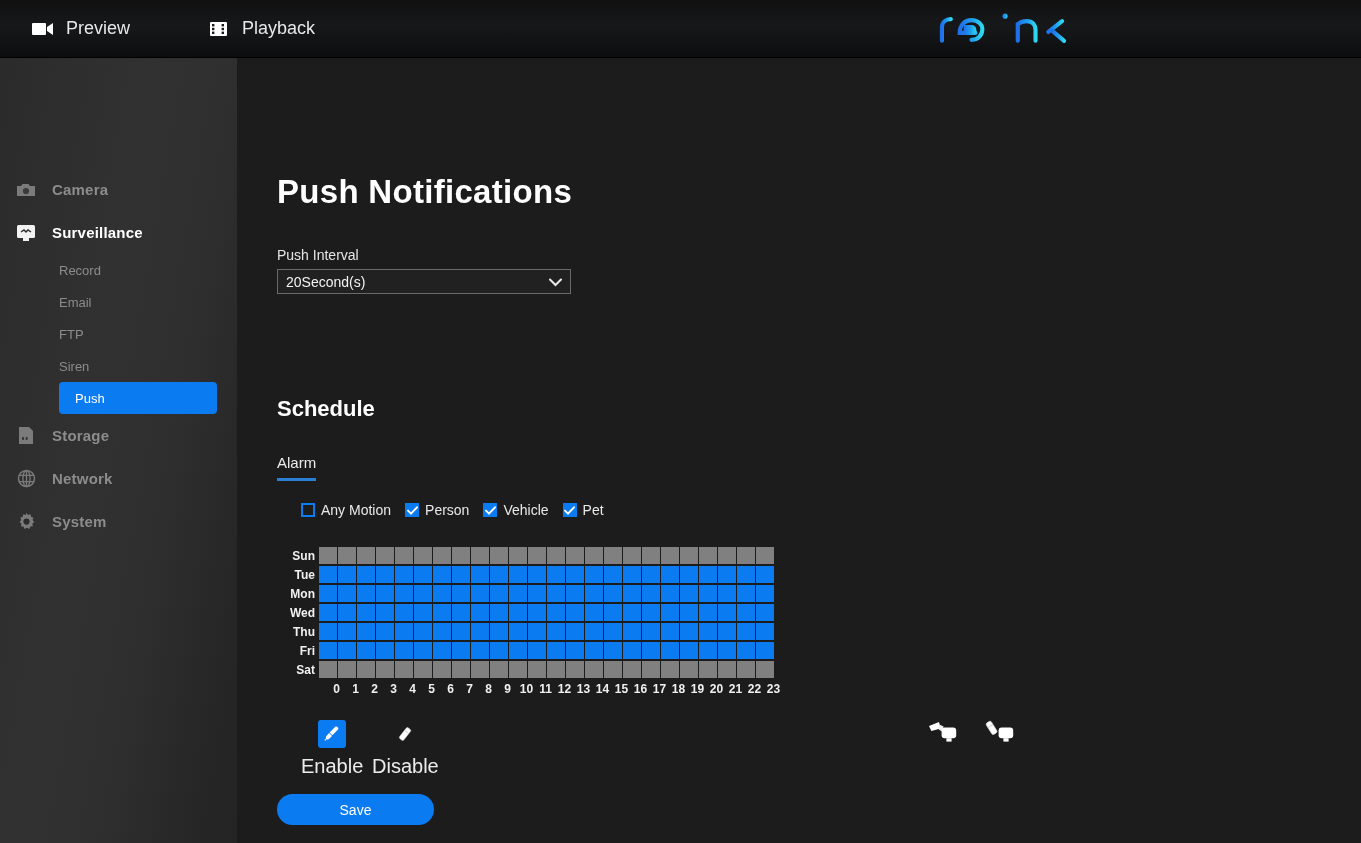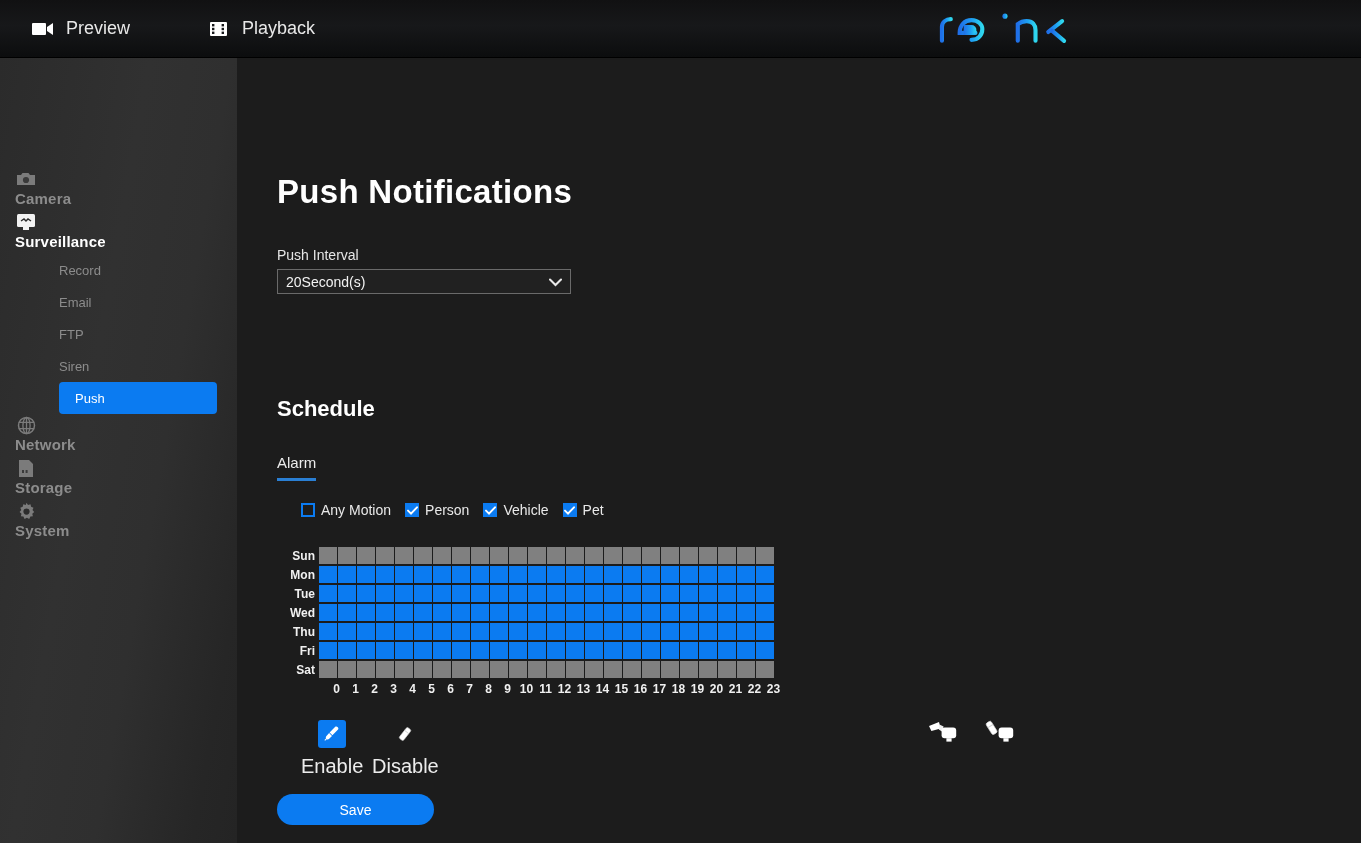--- a/index.html
+++ b/index.html
@@ -39,25 +39,24 @@
   .brand svg { display: block; }
 
   
   .sidebar {
     position: absolute; top: 58px; left: 0;
     width: 237px; height: 785px;
     background: linear-gradient(100deg, #2b2b2b 0%, #313131 40%, #2f2f2f 62%, #262626 88%, #242424 100%);
   }
   .side-list { position: absolute; top: 110px; left: 0; width: 237px; }
   .side-row {
-    display: flex; align-items: flex-start;
+    display: flex; align-items: center;
     height: 43px;
     padding-left: 15px;
     cursor: pointer;
-    flex-direction: column;
   }
   .side-row .s-ico {
     width: 22px; height: 22px;
     display: flex; align-items: center; justify-content: center;
     margin-right: 15px;
   }
   .side-row .s-lab {
     font-size: 15px; font-weight: bold;
     color: #8c8c8c;
     letter-spacing: .2px;
@@ -267,38 +266,38 @@
     </div>
     <div class="sub-row">
       <span class="sub-lab">Siren</span>
     </div>
     <div class="sub-row sel">
       <span class="sub-lab" style="padding-left:16px">Push</span>
     </div>
 
     <div class="side-row">
       <span class="s-ico">
+        <svg width="18" height="19" viewBox="0 0 18 19">
+          <path d="M2 1 h10 l4 4 v13 H2 Z" fill="#7b7b7b"></path>
+          <rect x="5" y="11" width="2" height="3" fill="#3a3a3a"></rect>
+          <rect x="8.6" y="11" width="2" height="3" fill="#3a3a3a"></rect>
+        </svg>
+      </span>
+      <span class="s-lab">Storage</span>
+    </div>
+
+    <div class="side-row">
+      <span class="s-ico">
         <svg width="19" height="19" viewBox="0 0 19 19">
           <circle cx="9.5" cy="9.5" r="8" fill="none" stroke="#7b7b7b" stroke-width="1.5"></circle>
           <ellipse cx="9.5" cy="9.5" rx="3.6" ry="8" fill="none" stroke="#7b7b7b" stroke-width="1.3"></ellipse>
           <path d="M1.8 6.4 h15.4 M1.8 12.6 h15.4 M9.5 1.5 v16" stroke="#7b7b7b" stroke-width="1.3"></path>
         </svg>
       </span>
       <span class="s-lab">Network</span>
-    </div>
-
-    <div class="side-row">
-      <span class="s-ico">
-        <svg width="18" height="19" viewBox="0 0 18 19">
-          <path d="M2 1 h10 l4 4 v13 H2 Z" fill="#7b7b7b"></path>
-          <rect x="5" y="11" width="2" height="3" fill="#3a3a3a"></rect>
-          <rect x="8.6" y="11" width="2" height="3" fill="#3a3a3a"></rect>
-        </svg>
-      </span>
-      <span class="s-lab">Storage</span>
     </div>
 
     <div class="side-row">
       <span class="s-ico">
         <svg width="19" height="19" viewBox="0 0 19 19">
           <path d="M9.5 0.8 l1.5 2.1 2.5-.7 .6 2.5 2.4 1 -1 2.4 1.7 1.9 -1.9 1.7 .6 2.5 -2.5 .4 -1.2 2.3 -2.3-1.2 -2.3 1.2 -1.2-2.3 -2.5-.4 .6-2.5 -1.9-1.7 1.7-1.9 -1-2.4 2.4-1 .6-2.5 2.5 .7 Z" fill="#7b7b7b"></path>
           <circle cx="9.5" cy="9.6" r="3.1" fill="#2c2c2c"></circle>
         </svg>
       </span>
       <span class="s-lab">System</span>
@@ -397,20 +396,49 @@
             <div class="cell off" title="Sun 17:00"></div>
             <div class="cell off" title="Sun 18:00"></div>
             <div class="cell off" title="Sun 19:00"></div>
             <div class="cell off" title="Sun 20:00"></div>
             <div class="cell off" title="Sun 21:00"></div>
             <div class="cell off" title="Sun 22:00"></div>
             <div class="cell off" title="Sun 23:00"></div>
           </div>
         </div>
         <div class="grid-row">
+          <div class="day-lab">Tue</div>
+          <div class="cells">
+            <div class="cell on" title="Tue 0:00"></div>
+            <div class="cell on" title="Tue 1:00"></div>
+            <div class="cell on" title="Tue 2:00"></div>
+            <div class="cell on" title="Tue 3:00"></div>
+            <div class="cell on" title="Tue 4:00"></div>
+            <div class="cell on" title="Tue 5:00"></div>
+            <div class="cell on" title="Tue 6:00"></div>
+            <div class="cell on" title="Tue 7:00"></div>
+            <div class="cell on" title="Tue 8:00"></div>
+            <div class="cell on" title="Tue 9:00"></div>
+            <div class="cell on" title="Tue 10:00"></div>
+            <div class="cell on" title="Tue 11:00"></div>
+            <div class="cell on" title="Tue 12:00"></div>
+            <div class="cell on" title="Tue 13:00"></div>
+            <div class="cell on" title="Tue 14:00"></div>
+            <div class="cell on" title="Tue 15:00"></div>
+            <div class="cell on" title="Tue 16:00"></div>
+            <div class="cell on" title="Tue 17:00"></div>
+            <div class="cell on" title="Tue 18:00"></div>
+            <div class="cell on" title="Tue 19:00"></div>
+            <div class="cell on" title="Tue 20:00"></div>
+            <div class="cell on" title="Tue 21:00"></div>
+            <div class="cell on" title="Tue 22:00"></div>
+            <div class="cell on" title="Tue 23:00"></div>
+          </div>
+        </div>
+        <div class="grid-row">
           <div class="day-lab">Mon</div>
           <div class="cells">
             <div class="cell on" title="Mon 0:00"></div>
             <div class="cell on" title="Mon 1:00"></div>
             <div class="cell on" title="Mon 2:00"></div>
             <div class="cell on" title="Mon 3:00"></div>
             <div class="cell on" title="Mon 4:00"></div>
             <div class="cell on" title="Mon 5:00"></div>
             <div class="cell on" title="Mon 6:00"></div>
             <div class="cell on" title="Mon 7:00"></div>
@@ -423,49 +451,20 @@
             <div class="cell on" title="Mon 14:00"></div>
             <div class="cell on" title="Mon 15:00"></div>
             <div class="cell on" title="Mon 16:00"></div>
             <div class="cell on" title="Mon 17:00"></div>
             <div class="cell on" title="Mon 18:00"></div>
             <div class="cell on" title="Mon 19:00"></div>
             <div class="cell on" title="Mon 20:00"></div>
             <div class="cell on" title="Mon 21:00"></div>
             <div class="cell on" title="Mon 22:00"></div>
             <div class="cell on" title="Mon 23:00"></div>
-          </div>
-        </div>
-        <div class="grid-row">
-          <div class="day-lab">Tue</div>
-          <div class="cells">
-            <div class="cell on" title="Tue 0:00"></div>
-            <div class="cell on" title="Tue 1:00"></div>
-            <div class="cell on" title="Tue 2:00"></div>
-            <div class="cell on" title="Tue 3:00"></div>
-            <div class="cell on" title="Tue 4:00"></div>
-            <div class="cell on" title="Tue 5:00"></div>
-            <div class="cell on" title="Tue 6:00"></div>
-            <div class="cell on" title="Tue 7:00"></div>
-            <div class="cell on" title="Tue 8:00"></div>
-            <div class="cell on" title="Tue 9:00"></div>
-            <div class="cell on" title="Tue 10:00"></div>
-            <div class="cell on" title="Tue 11:00"></div>
-            <div class="cell on" title="Tue 12:00"></div>
-            <div class="cell on" title="Tue 13:00"></div>
-            <div class="cell on" title="Tue 14:00"></div>
-            <div class="cell on" title="Tue 15:00"></div>
-            <div class="cell on" title="Tue 16:00"></div>
-            <div class="cell on" title="Tue 17:00"></div>
-            <div class="cell on" title="Tue 18:00"></div>
-            <div class="cell on" title="Tue 19:00"></div>
-            <div class="cell on" title="Tue 20:00"></div>
-            <div class="cell on" title="Tue 21:00"></div>
-            <div class="cell on" title="Tue 22:00"></div>
-            <div class="cell on" title="Tue 23:00"></div>
           </div>
         </div>
         <div class="grid-row">
           <div class="day-lab">Wed</div>
           <div class="cells">
             <div class="cell on" title="Wed 0:00"></div>
             <div class="cell on" title="Wed 1:00"></div>
             <div class="cell on" title="Wed 2:00"></div>
             <div class="cell on" title="Wed 3:00"></div>
             <div class="cell on" title="Wed 4:00"></div>

